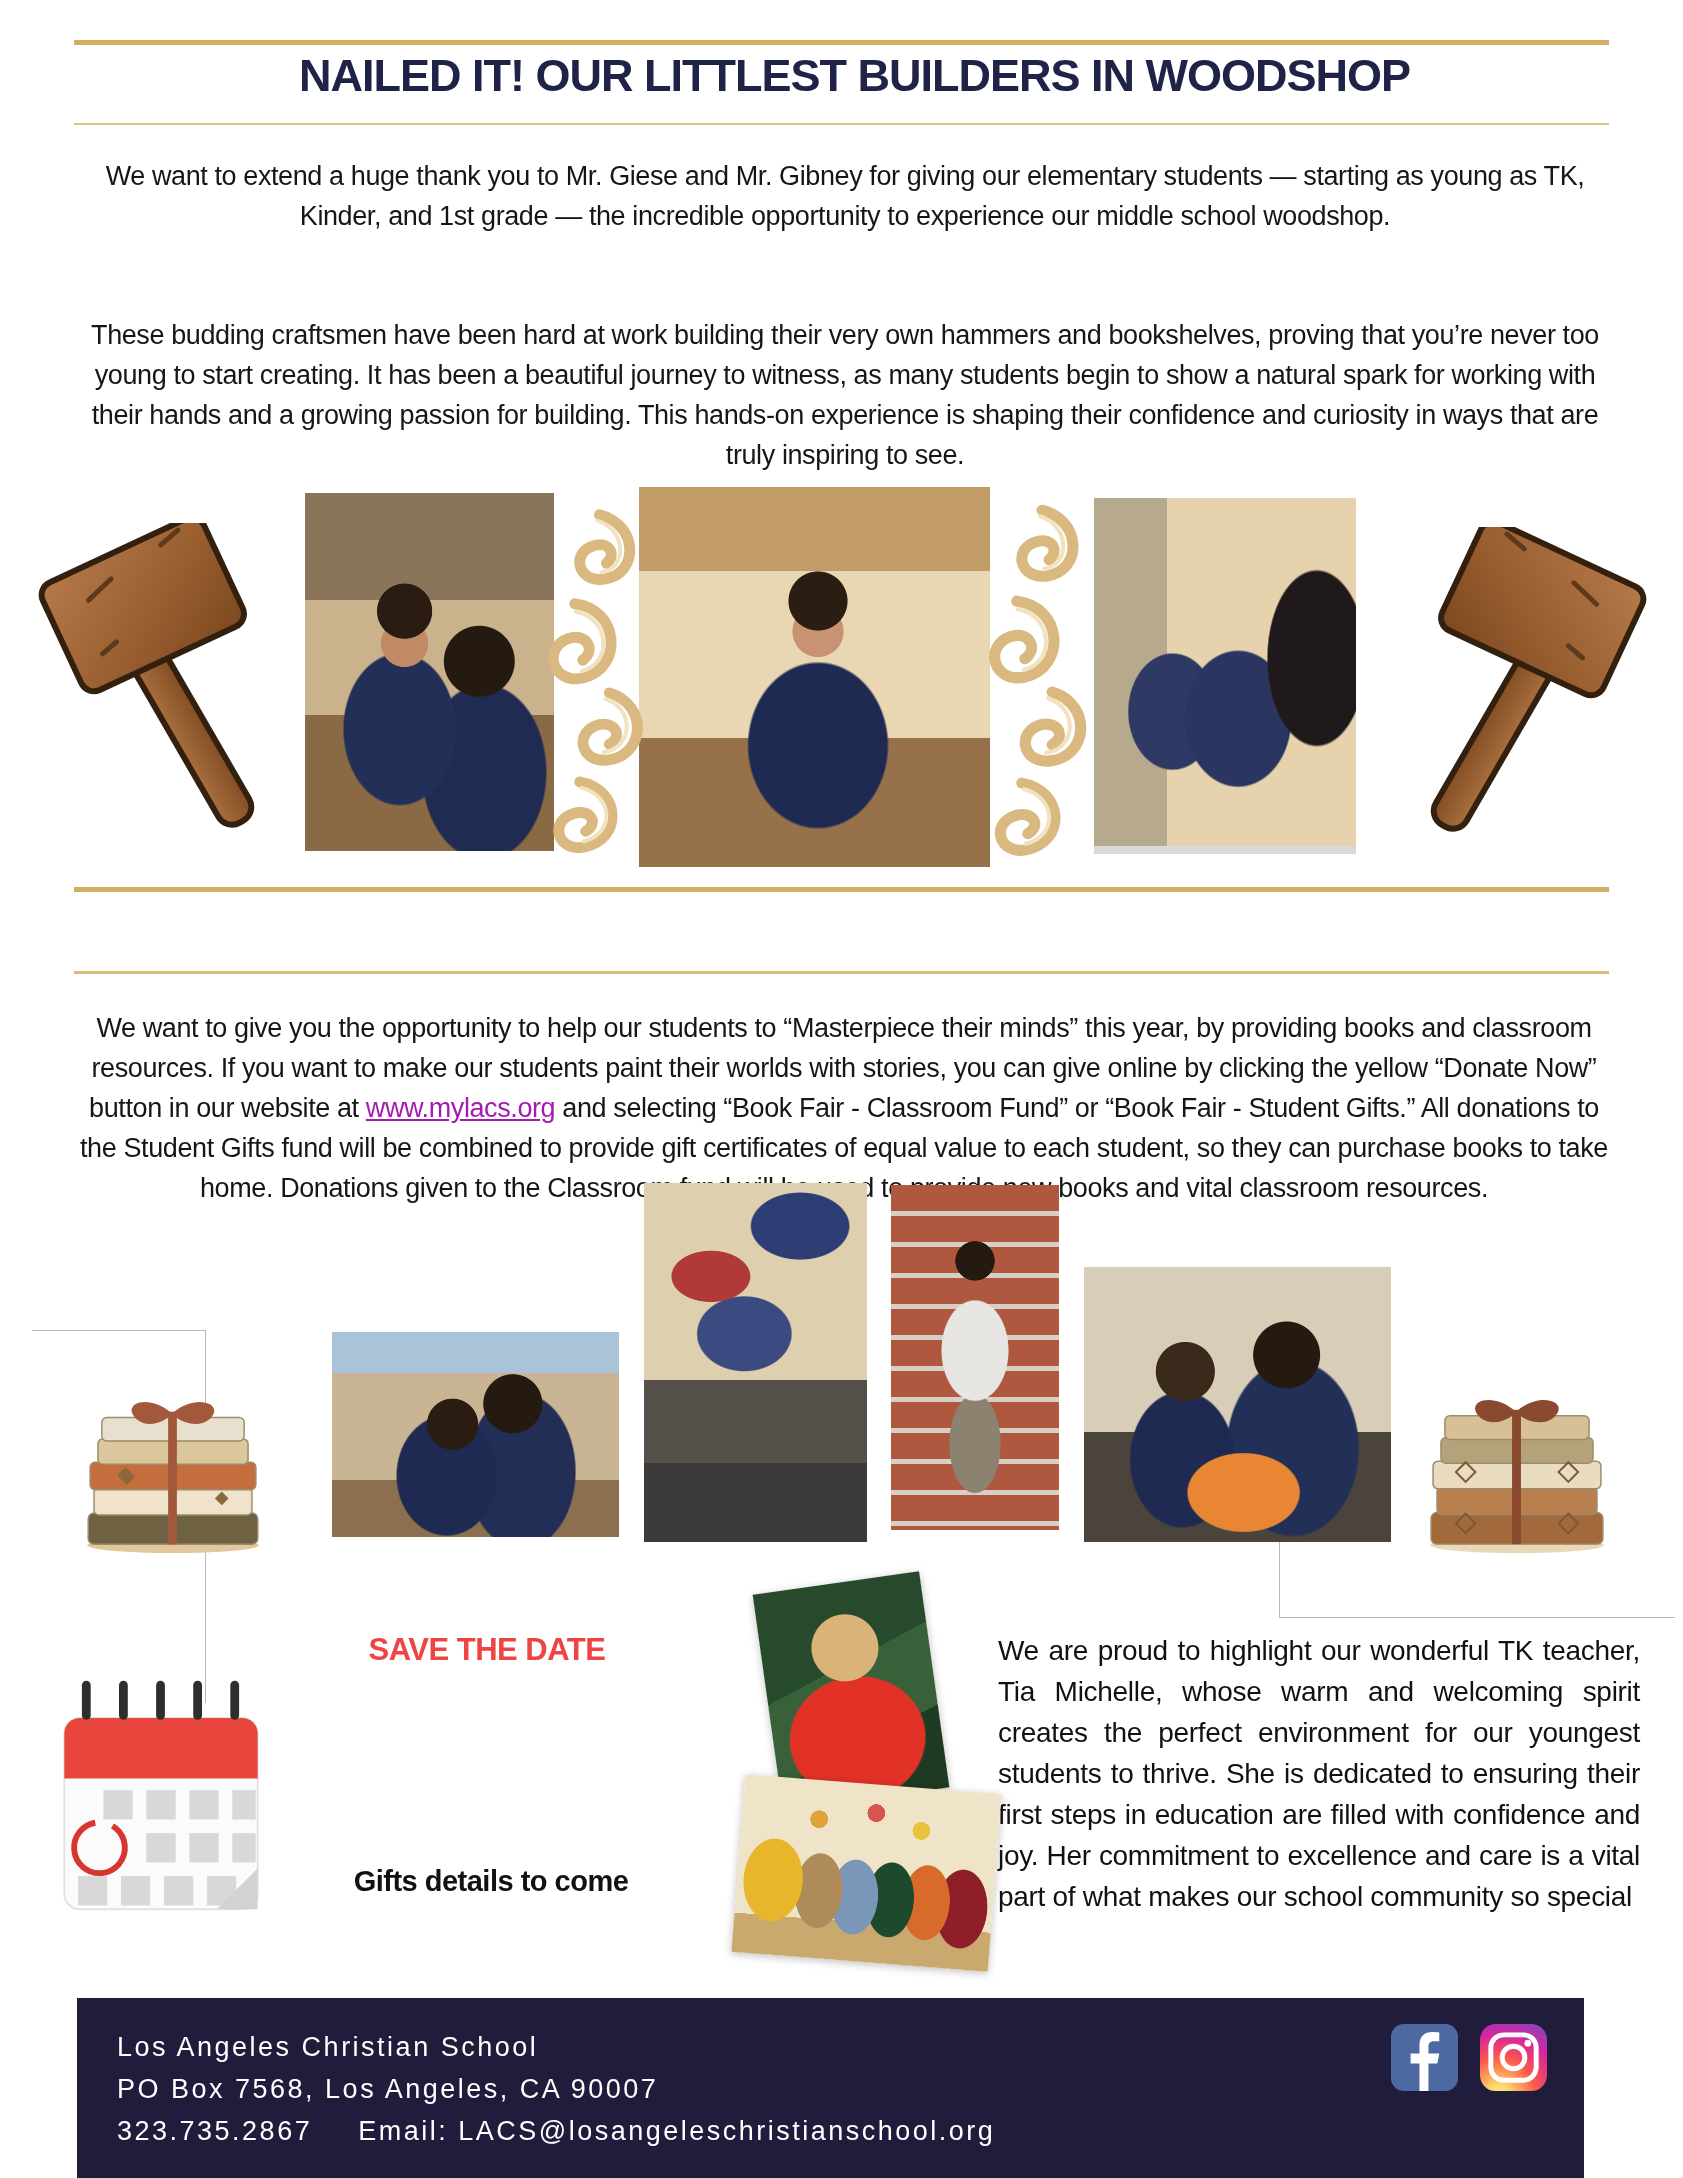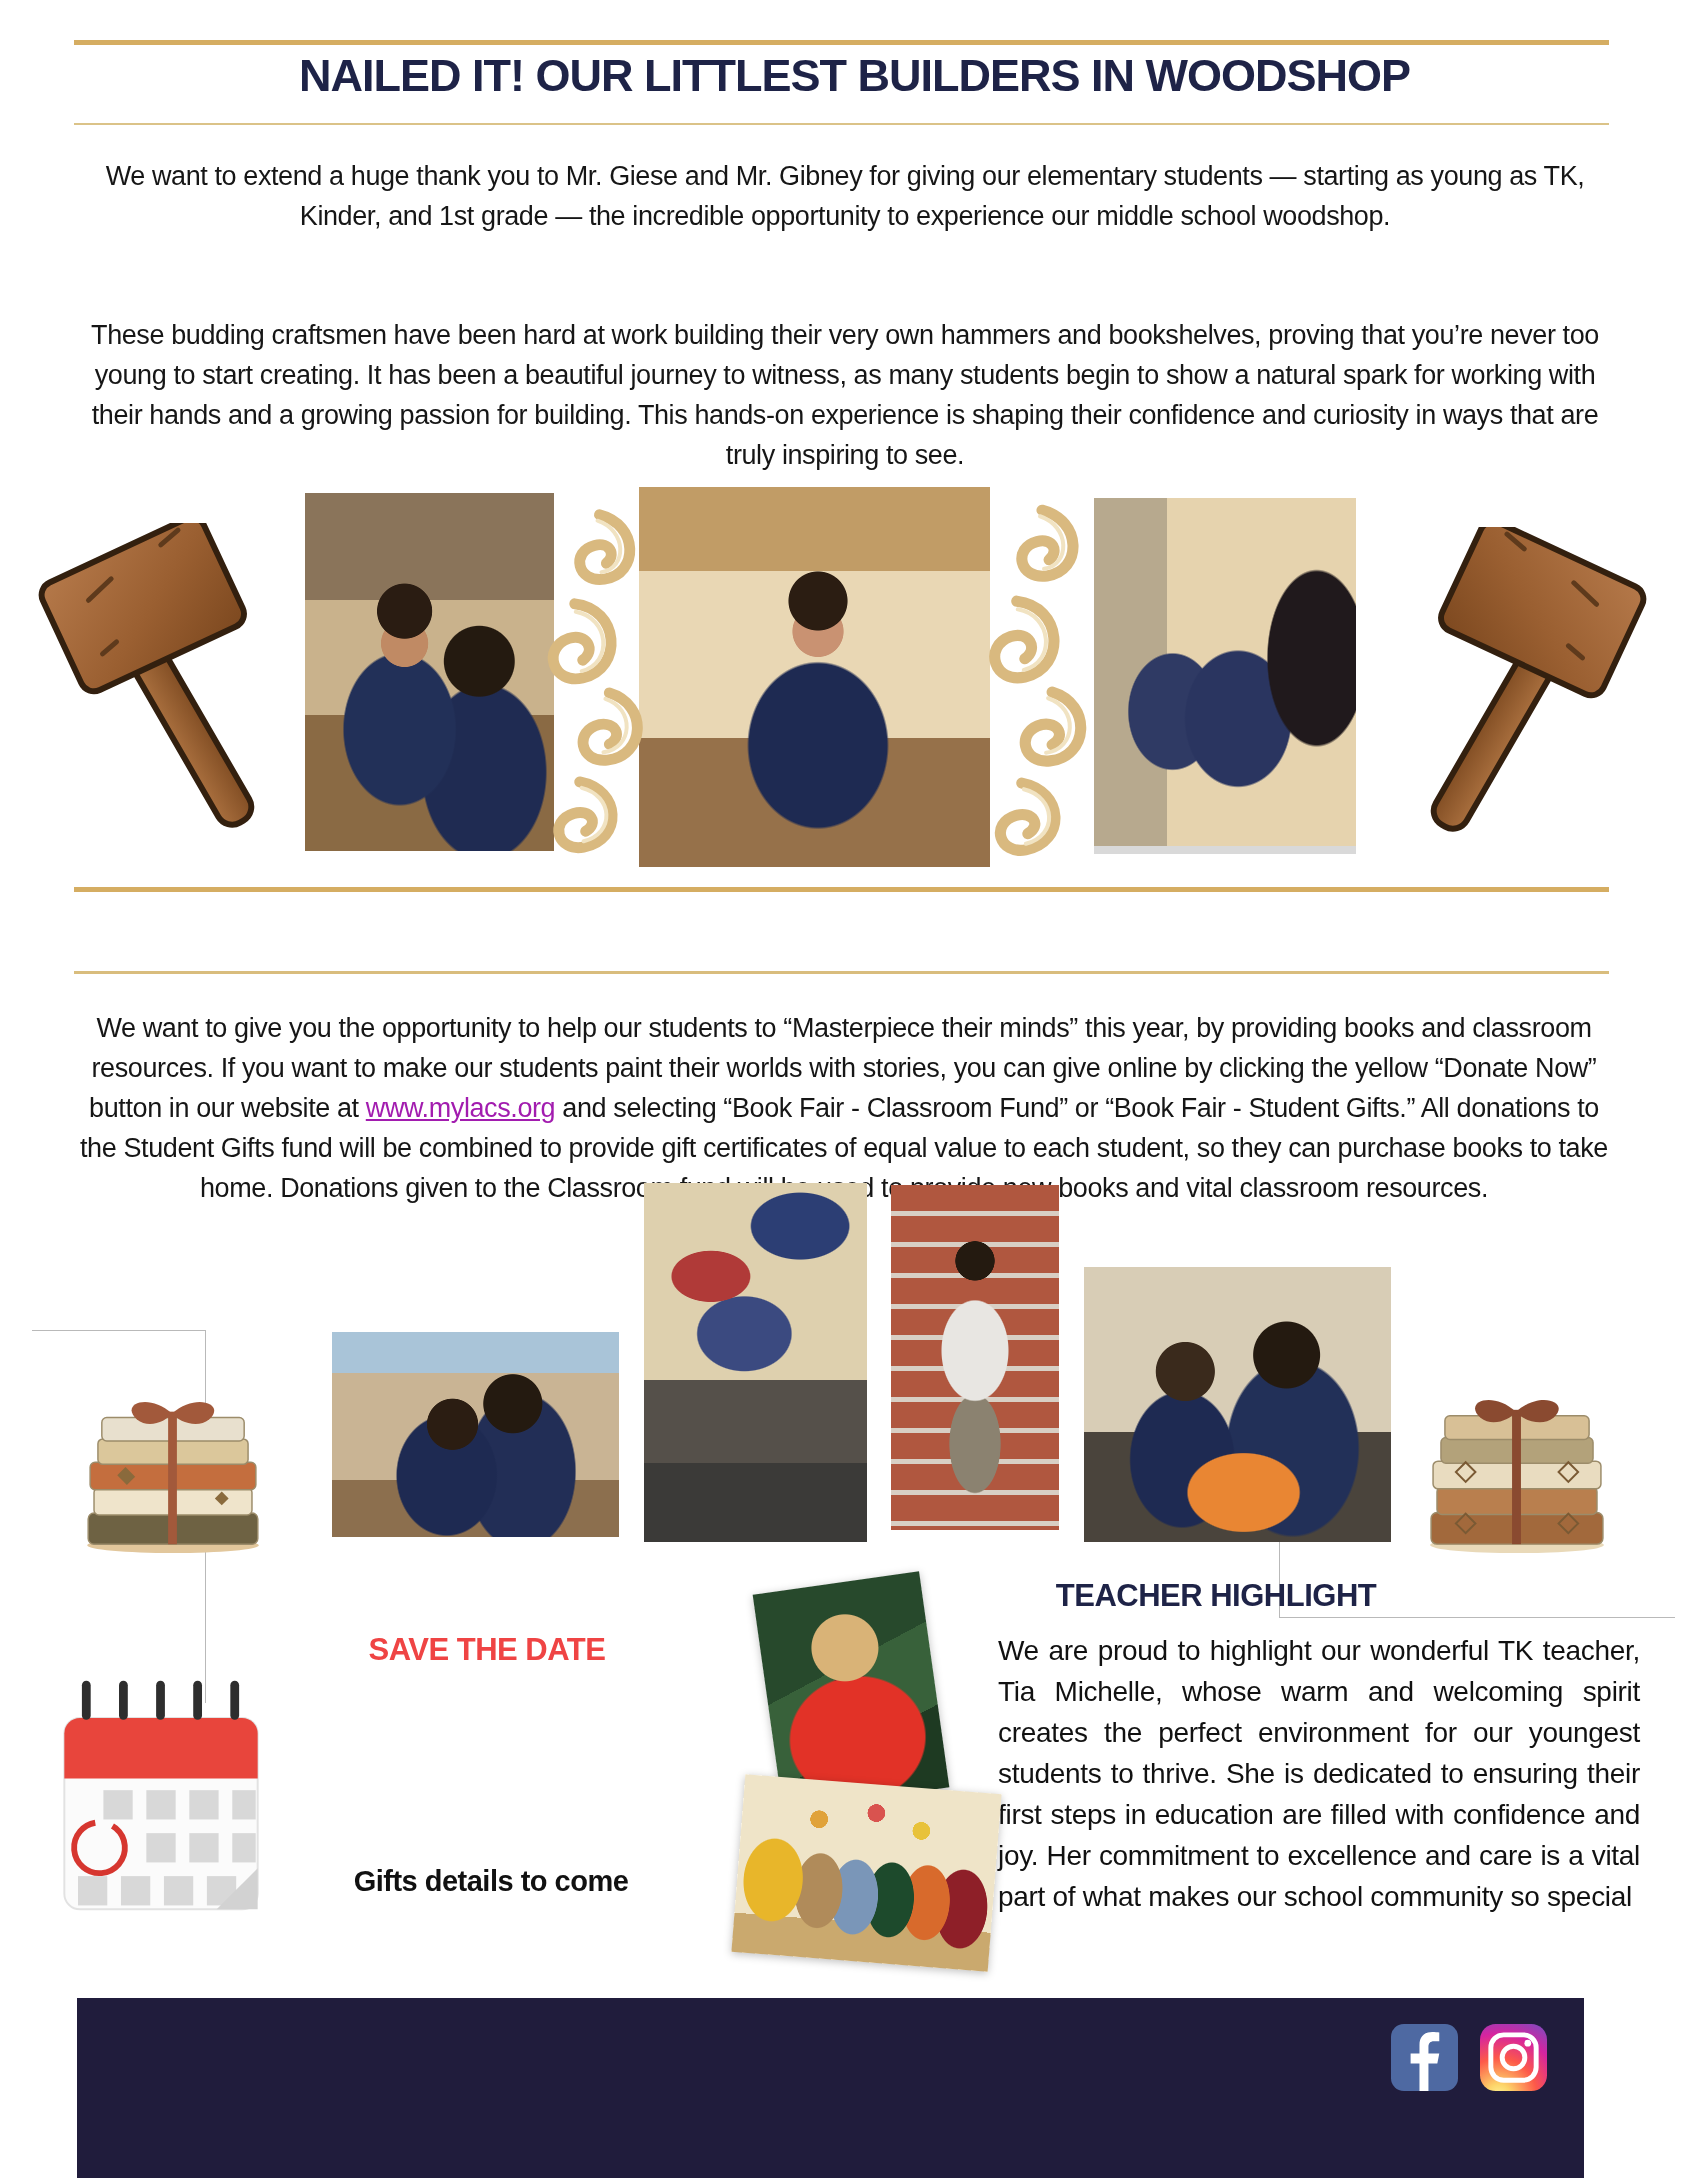--- a/index.html
+++ b/index.html
@@ -254,24 +254,28 @@
     <circle cx="42" cy="179" r="26" fill="none" stroke="#d6362f" stroke-width="6" stroke-dasharray="140 18" transform="rotate(-50 42 179)"></circle>
     <path d="M162,242 L204,242 L204,200 Z" fill="#d2d2d2"></path>
   </svg>
 
   <p class="std-title">SAVE THE DATE</p>
   <p class="std-body std-body2">Gifts details to come</p>
 
   <div class="ph photo ph-teacher1 tilt-shadow" style="left:767px;top:1582px;width:168px;height:218px;transform:rotate(-8deg);"></div>
   <div class="ph photo ph-teacher2 tilt-shadow" style="left:738px;top:1784px;width:257px;height:178px;transform:rotate(4.5deg);"></div>
 
-  <p class="th-title">TEACHER HIGHLIGHT</p>
   <p class="th-body">We are proud to highlight our wonderful TK teacher, Tia Michelle, whose warm and welcoming spirit creates the perfect environment for our youngest students to thrive. She is dedicated to ensuring their first steps in education are filled with confidence and joy. Her commitment to excellence and care is a vital part of what makes our school community so special</p>
 
   <div class="footer" style="background:#201c3c;">
+    <div class="footer-text">
+      <div>Los Angeles Christian School</div>
+      <div>PO Box 7568, Los Angeles, CA 90007</div>
+      <div><span>323.735.2867</span><span style="display:inline-block;width:46px;"></span><span>Email: LACS@losangeleschristianschool.org</span></div>
+    </div>
 
     <svg class="social" style="left:1314px;" width="67" height="67" viewBox="0 0 68 68">
       <rect x="0" y="0" width="68" height="68" rx="13" fill="#4e69a2"></rect>
       <path d="M38,68 V40 h9 l2,-10 h-11 v-7 c0,-3.4 1.8,-5.5 5.5,-5.5 H49 V8.5 C47.5,8.2 44.4,8 41.9,8 c-8,0 -13,4.6 -13,13.4 V30 h-9 v10 h9 v28 Z" fill="#ffffff"></path>
     </svg>
 
     <svg class="social" style="left:1403px;" width="67" height="67" viewBox="0 0 68 68">
       <defs>
         <radialGradient id="igGrad" cx="0.28" cy="1.08" r="1.5">
           <stop offset="0" stop-color="#fdf497"></stop>

